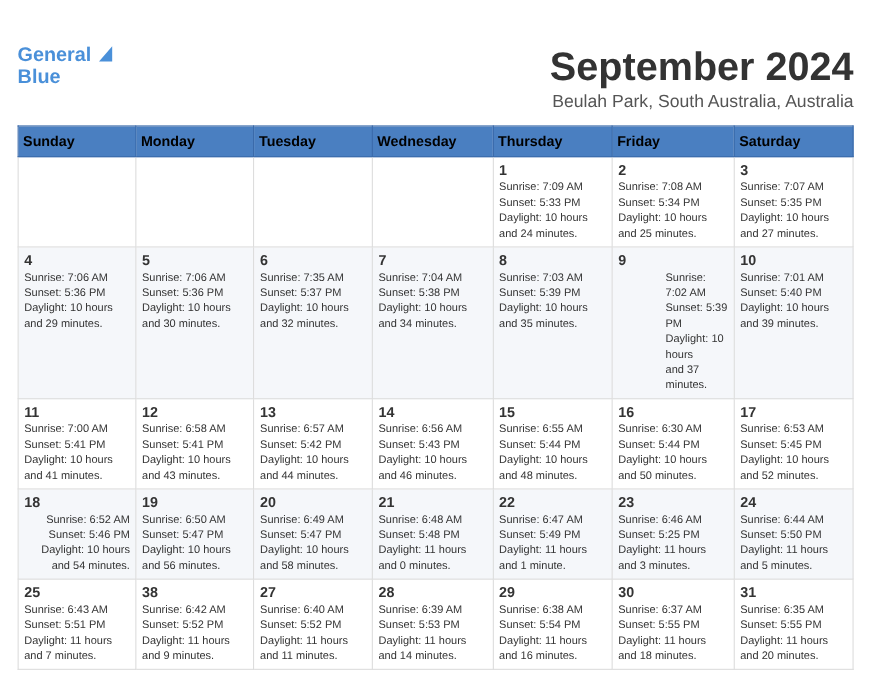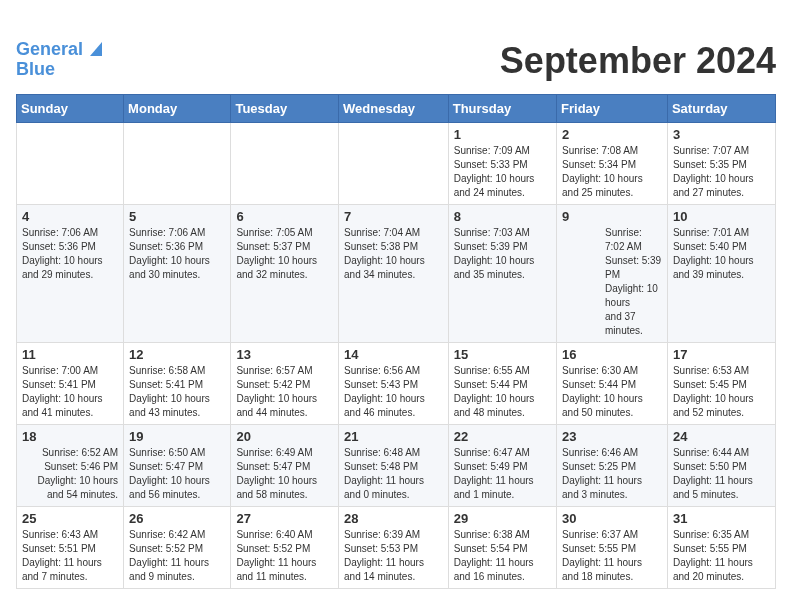--- a/index.html
+++ b/index.html
@@ -43,21 +43,21 @@
       color: #555;
       margin-top: 2px;
     }
     .calendar {
       width: 100%;
       border-collapse: collapse;
       border: 1px solid #ccc;
     }
     .calendar th {
       background: #4a7fc1;
-      color: #ffffff;
+      color: #000000;
       font-size: 13px;
       font-weight: bold;
       padding: 6px 4px;
       text-align: left;
       border: 1px solid #3a6aaa;
     }
     .calendar td {
       vertical-align: top;
       border: 1px solid #ddd;
       padding: 4px 5px;
@@ -97,20 +97,21 @@
         </span>
         <svg width="22" height="22" viewBox="0 0 22 22" style="margin-left:1px;margin-top:-2px;">
           <polygon points="6,18 18,4 18,18" fill="#4a90d9"></polygon>
         </svg>
       </div>
       <div class="logo-text" style="color:#4a90d9;font-size:18px;">Blue</div>
     </div>
   </div>
   <div class="title-block">
     <div class="month-title">September 2024</div>
+    <div class="location-title">Beulah Park, South Australia, Australia</div>
   </div>
 </div>
 
 <table class="calendar">
   <thead>
     <tr id="header-row">
     <th>Sunday</th>
         <th>Monday</th>
         <th>Tuesday</th>
         <th>Wednesday</th>
@@ -157,21 +158,21 @@
         </td>
         <td>
           <span class="day-number">5</span>
           <div class="day-info" style="white-space: pre-line;">Sunrise: 7:06 AM
 Sunset: 5:36 PM
 Daylight: 10 hours
 and 30 minutes.</div>
         </td>
         <td>
           <span class="day-number">6</span>
-          <div class="day-info" style="white-space: pre-line;">Sunrise: 7:05 AM
+          <div class="day-info" style="white-space: pre-line;">Sunrise: 7:35 AM
 Sunset: 5:37 PM
 Daylight: 10 hours
 and 32 minutes.</div>
         </td>
         <td>
           <span class="day-number">7</span>
           <div class="day-info" style="white-space: pre-line;">Sunrise: 7:04 AM
 Sunset: 5:38 PM
 Daylight: 10 hours
 and 34 minutes.</div>
@@ -302,21 +303,21 @@
       </tr>
       <tr>
         <td>
           <span class="day-number">25</span>
           <div class="day-info" style="white-space: pre-line;">Sunrise: 6:43 AM
 Sunset: 5:51 PM
 Daylight: 11 hours
 and 7 minutes.</div>
         </td>
         <td>
-          <span class="day-number">26</span>
+          <span class="day-number">38</span>
           <div class="day-info" style="white-space: pre-line;">Sunrise: 6:42 AM
 Sunset: 5:52 PM
 Daylight: 11 hours
 and 9 minutes.</div>
         </td>
         <td>
           <span class="day-number">27</span>
           <div class="day-info" style="white-space: pre-line;">Sunrise: 6:40 AM
 Sunset: 5:52 PM
 Daylight: 11 hours

